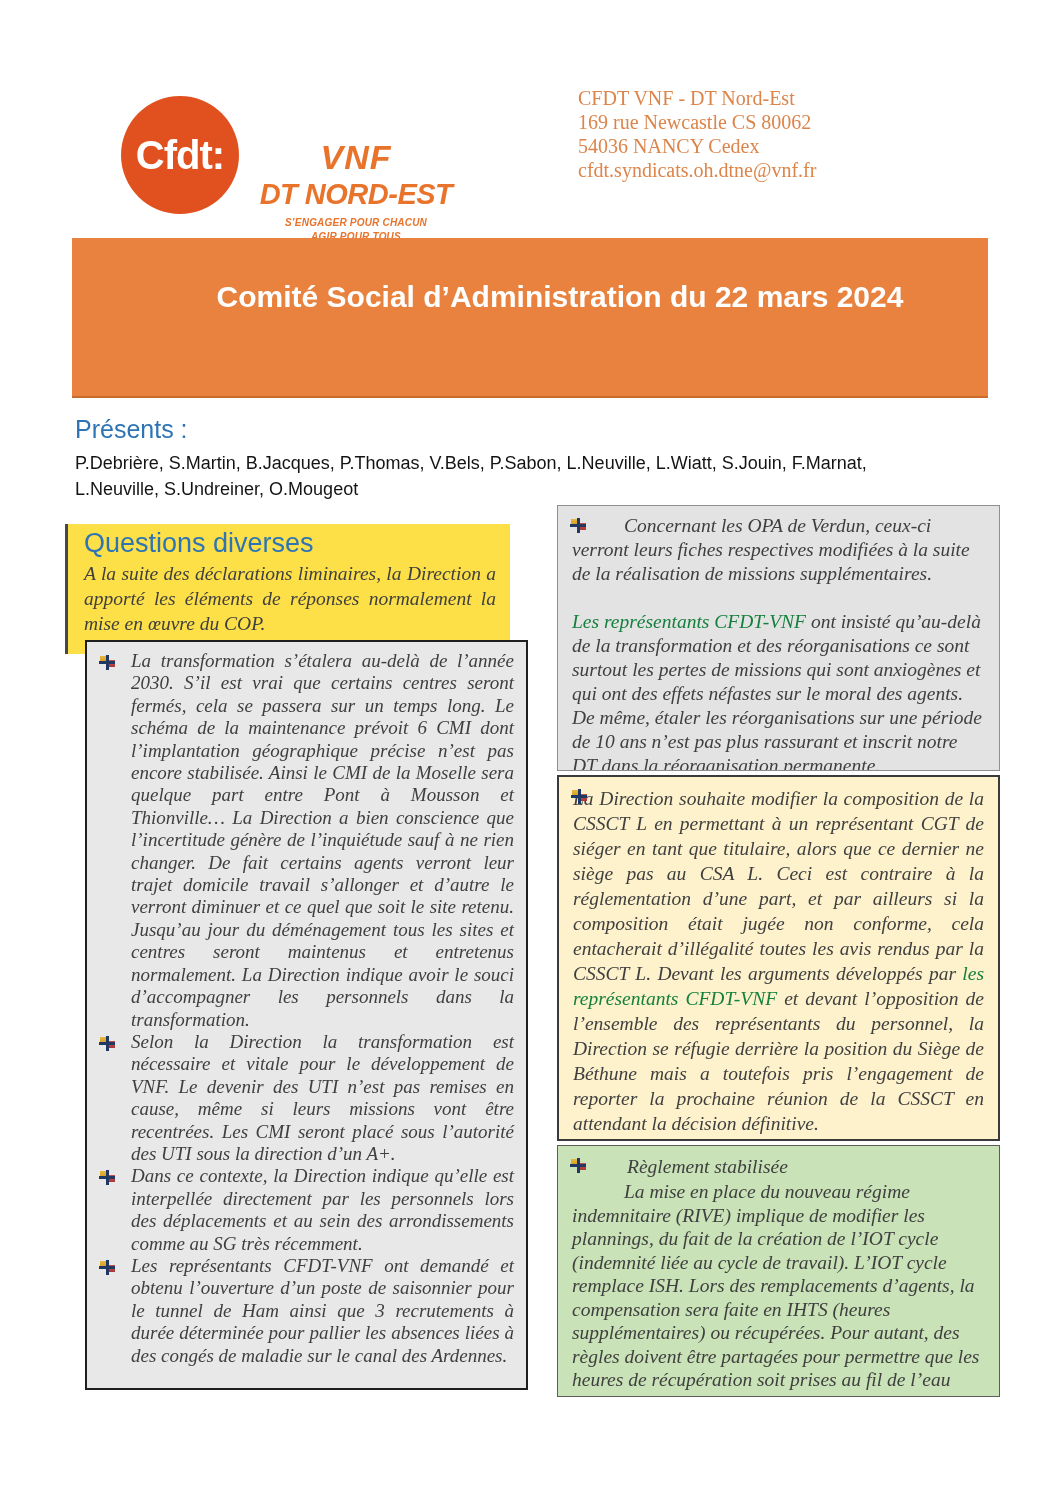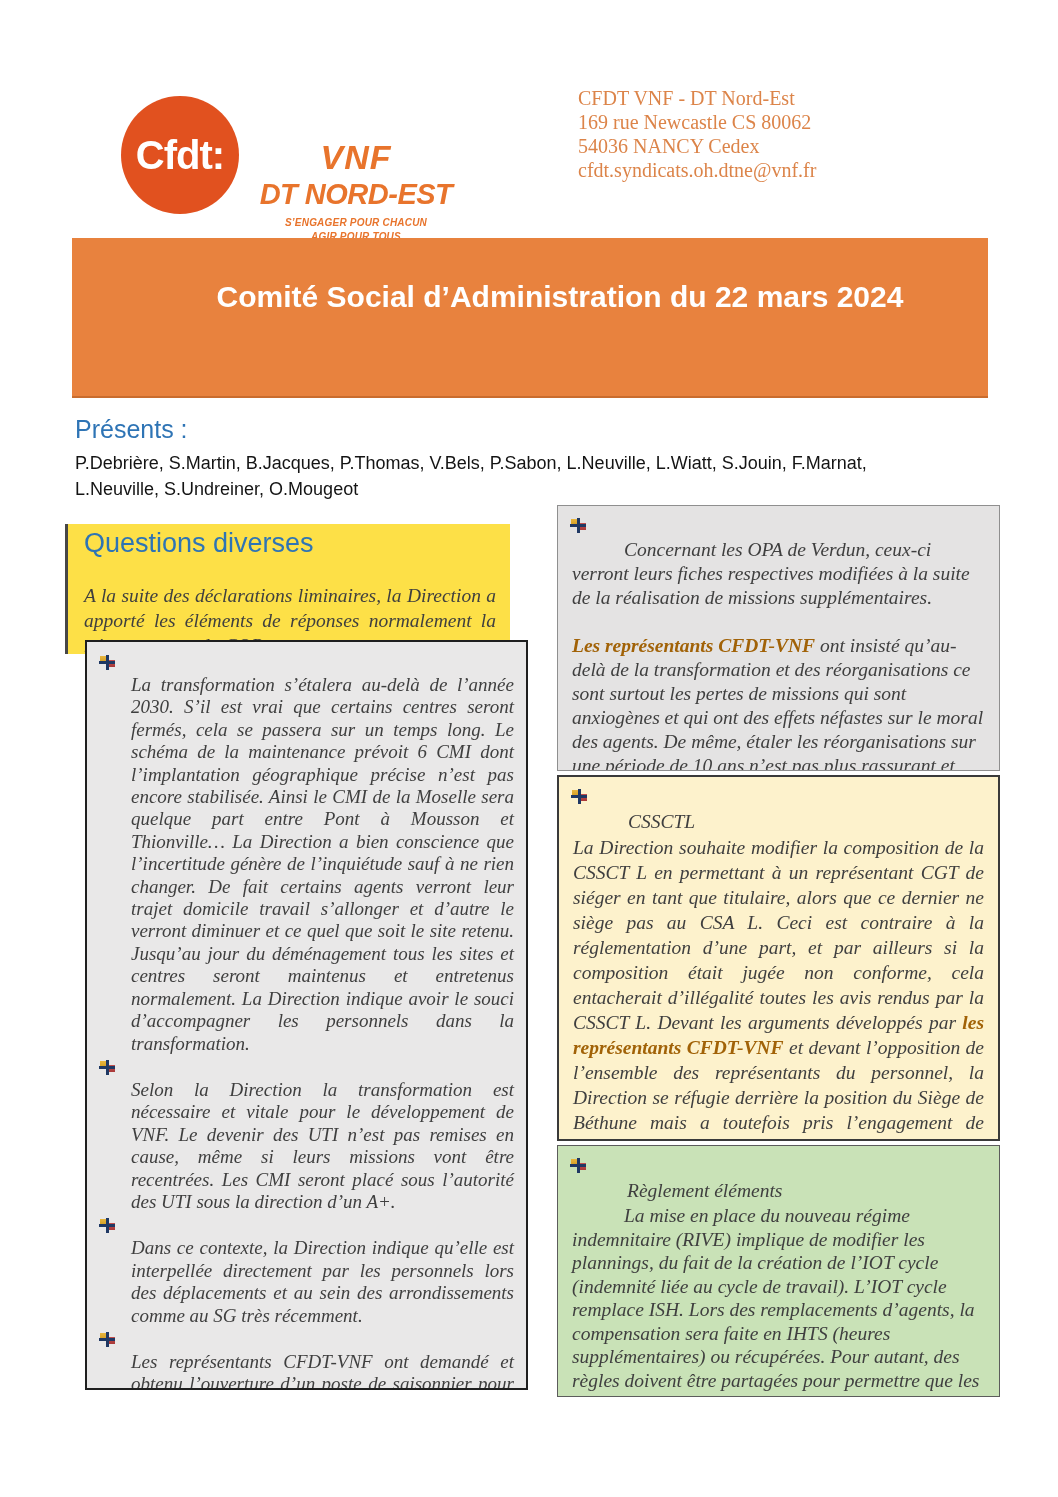--- a/index.html
+++ b/index.html
@@ -26,21 +26,21 @@
           box-sizing:border-box;border-bottom:2px solid #c96c2e;}
   .banner-title{margin-top:42px;text-align:center;transform:translateX(30px);
                 color:#ffffff;font-weight:bold;font-size:30px;letter-spacing:0px;}
 
   
   .presents-h{position:absolute;left:75px;top:415px;color:#2E74B5;font-size:25px;}
   .presents-names{position:absolute;left:75px;top:450px;width:880px;color:#141414;
                   font-size:18px;line-height:26px;}
 
   
-  .ser{font-family:"Liberation Serif",serif;font-style:italic;color:#3f3f3f;margin-top:24px;}
+  .ser{font-family:"Liberation Serif",serif;font-style:italic;color:#3f3f3f;}
 
   
   .bullet{display:block;width:16px;height:15px;
     background-image:
       linear-gradient(#1F3864,#1F3864),
       linear-gradient(#1F3864,#1F3864),
       linear-gradient(#E8B63F,#D19A1F),
       linear-gradient(#C4504E,#A83838);
     background-size:3px 15px,16px 3px,7px 7px,7px 7px;
     background-position:7px 0px,0px 6px,1px 1px,9px 5px;
@@ -61,21 +61,21 @@
 
   
   .rbox{position:absolute;left:557px;width:443px;box-sizing:border-box;padding:8px 14px;overflow:hidden;}
   .rbox1{top:505px;height:266px;background:#E4E3E3;border:1px solid #8f8f8f;}
   .rbox2{top:775px;height:366px;background:#FDF2CC;border:2px solid #3a3a3a;}
   .rbox3{top:1145px;height:252px;background:#C9E2B7;border:1px solid #5c5c5c;}
 
   .rpara{font-size:19.5px;line-height:24px;position:relative;}
   .rbox1 .p1{text-indent:52px;}
   .rbox1 .p2{margin-top:24px;}
-  .hl{color:#a16207;font-weight:bold;}
+  .hl{color:#15803d;font-weight:normal;}
 
   .rhead{position:relative;padding-left:55px;font-size:19.5px;line-height:25px;}
   .rbox2 .rbody{font-size:19.5px;line-height:25px;text-align:justify;margin-top:1px;}
   .rbox3 .rbody{font-size:19.5px;line-height:23.5px;text-indent:52px;margin-top:1px;}
 </style>
 </head>
 <body>
 
 <div id="page">
 
@@ -133,25 +133,24 @@
   <div class="rbox rbox1">
     <span class="bullet abs"></span>
     <div class="rpara p1 ser">Concernant les OPA de Verdun, ceux-ci verront leurs fiches respectives modifiées à la suite de la réalisation de missions supplémentaires.</div>
     <div class="rpara p2 ser">
       <span class="hl">Les représentants CFDT-VNF</span><span> ont insisté qu’au-delà de la transformation et des réorganisations ce sont surtout les pertes de missions qui sont anxiogènes et qui ont des effets néfastes sur le moral des agents. De même, étaler les réorganisations sur une période de 10 ans n’est pas plus rassurant et inscrit notre DT dans la réorganisation permanente.</span>
     </div>
   </div>
 
   <div class="rbox rbox2">
     <span class="bullet abs"></span>
-    <div class="rhead ser">CSSCTL</div>
     <div class="rbody ser">
       <span>La Direction souhaite modifier la composition de la CSSCT L en permettant à un représentant CGT de siéger en tant que titulaire, alors que ce dernier ne siège pas au CSA L. Ceci est contraire à la réglementation d’une part, et par ailleurs si la composition était jugée non conforme, cela entacherait d’illégalité toutes les avis rendus par la CSSCT L. Devant les arguments développés par </span><span class="hl">les représentants CFDT-VNF</span><span> et devant l’opposition de l’ensemble des représentants du personnel, la Direction se réfugie derrière la position du Siège de Béthune mais a toutefois pris l’engagement de reporter la prochaine réunion de la CSSCT en attendant la décision définitive.</span>
     </div>
   </div>
 
   <div class="rbox rbox3">
     <span class="bullet abs"></span>
-    <div class="rhead ser">Règlement éléments</div>
+    <div class="rhead ser">Règlement stabilisée</div>
     <div class="rbody ser">La mise en place du nouveau régime indemnitaire (RIVE) implique de modifier les plannings, du fait de la création de l’IOT cycle (indemnité liée au cycle de travail). L’IOT cycle remplace ISH. Lors des remplacements d’agents, la compensation sera faite en IHTS (heures supplémentaires) ou récupérées. Pour autant, des règles doivent être partagées pour permettre que les heures de récupération soit prises au fil de l’eau dans les mois suivants la réalisation.</div>
   </div>
 
 </div>
 
 </body></html>

